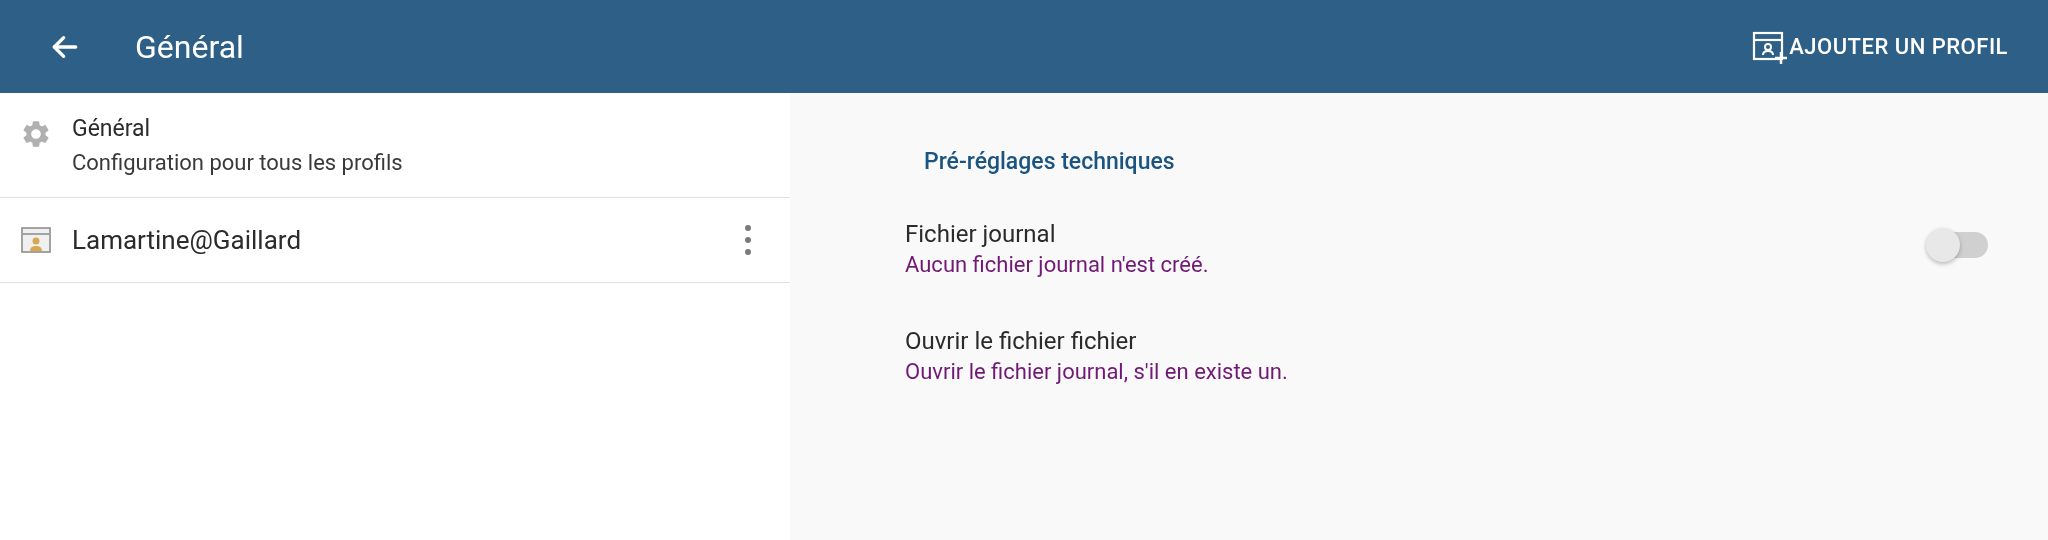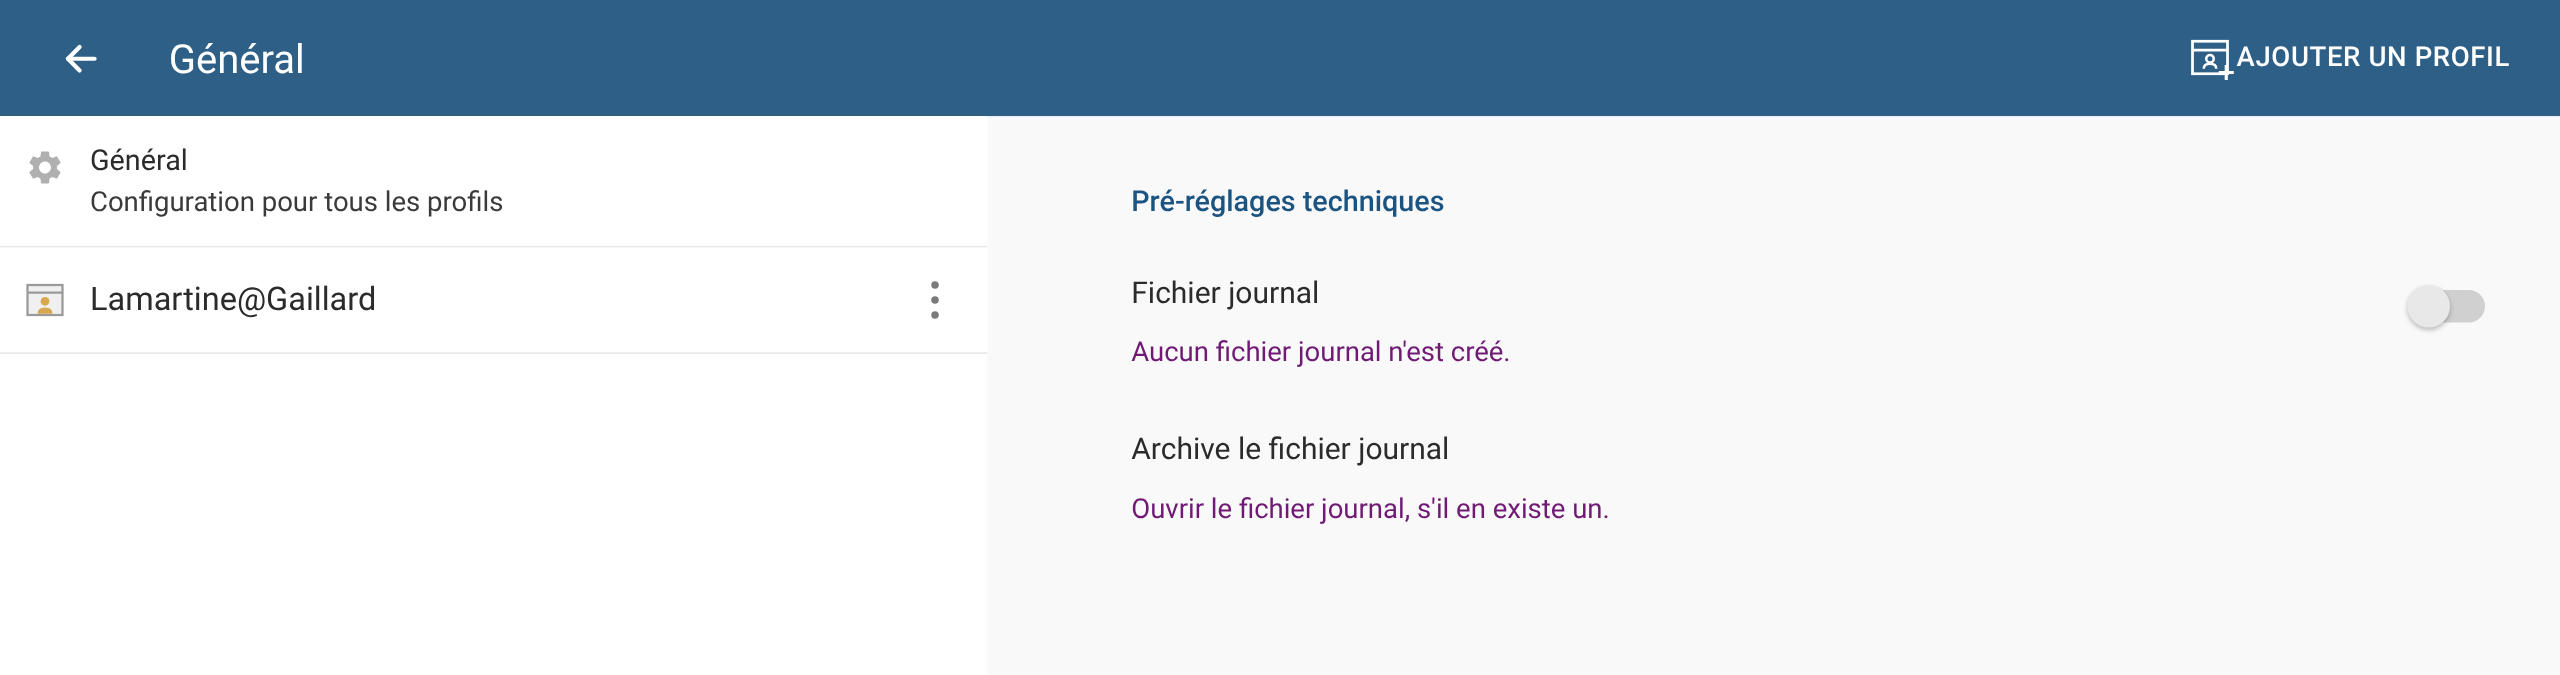--- a/index.html
+++ b/index.html
@@ -130,31 +130,32 @@
     .right-panel {
       flex: 1;
       background: #f9f9f9;
       padding: 55px 60px 0 115px;
     }
     .section-heading {
       font-size: 23px;
       color: #1c5481;
       font-weight: 500;
       margin-bottom: 45px;
+      margin-left: 19px;
     }
     .setting-row {
       display: flex;
       align-items: flex-start;
       justify-content: space-between;
       margin-bottom: 50px;
     }
     .setting-text {
       display: flex;
       flex-direction: column;
-      gap: 22px;
+      gap: 4px;
     }
     .setting-title {
       font-size: 24px;
       color: #2b2b2b;
     }
     .setting-subtitle {
       font-size: 22px;
       color: #701a75;
     }
     .toggle {
@@ -246,18 +247,18 @@
         <div class="setting-title">Fichier journal</div>
         <div class="setting-subtitle">Aucun fichier journal n'est créé.</div>
       </div>
       <div class="toggle">
         <div class="toggle-knob"></div>
       </div>
     </div>
 
     <div class="setting-row">
       <div class="setting-text">
-        <div class="setting-title">Archive le fichier journal</div>
+        <div class="setting-title">Ouvrir le fichier fichier</div>
         <div class="setting-subtitle">Ouvrir le fichier journal, s'il en existe un.</div>
       </div>
     </div>
   </div>
 </div>
 
 </body></html>

